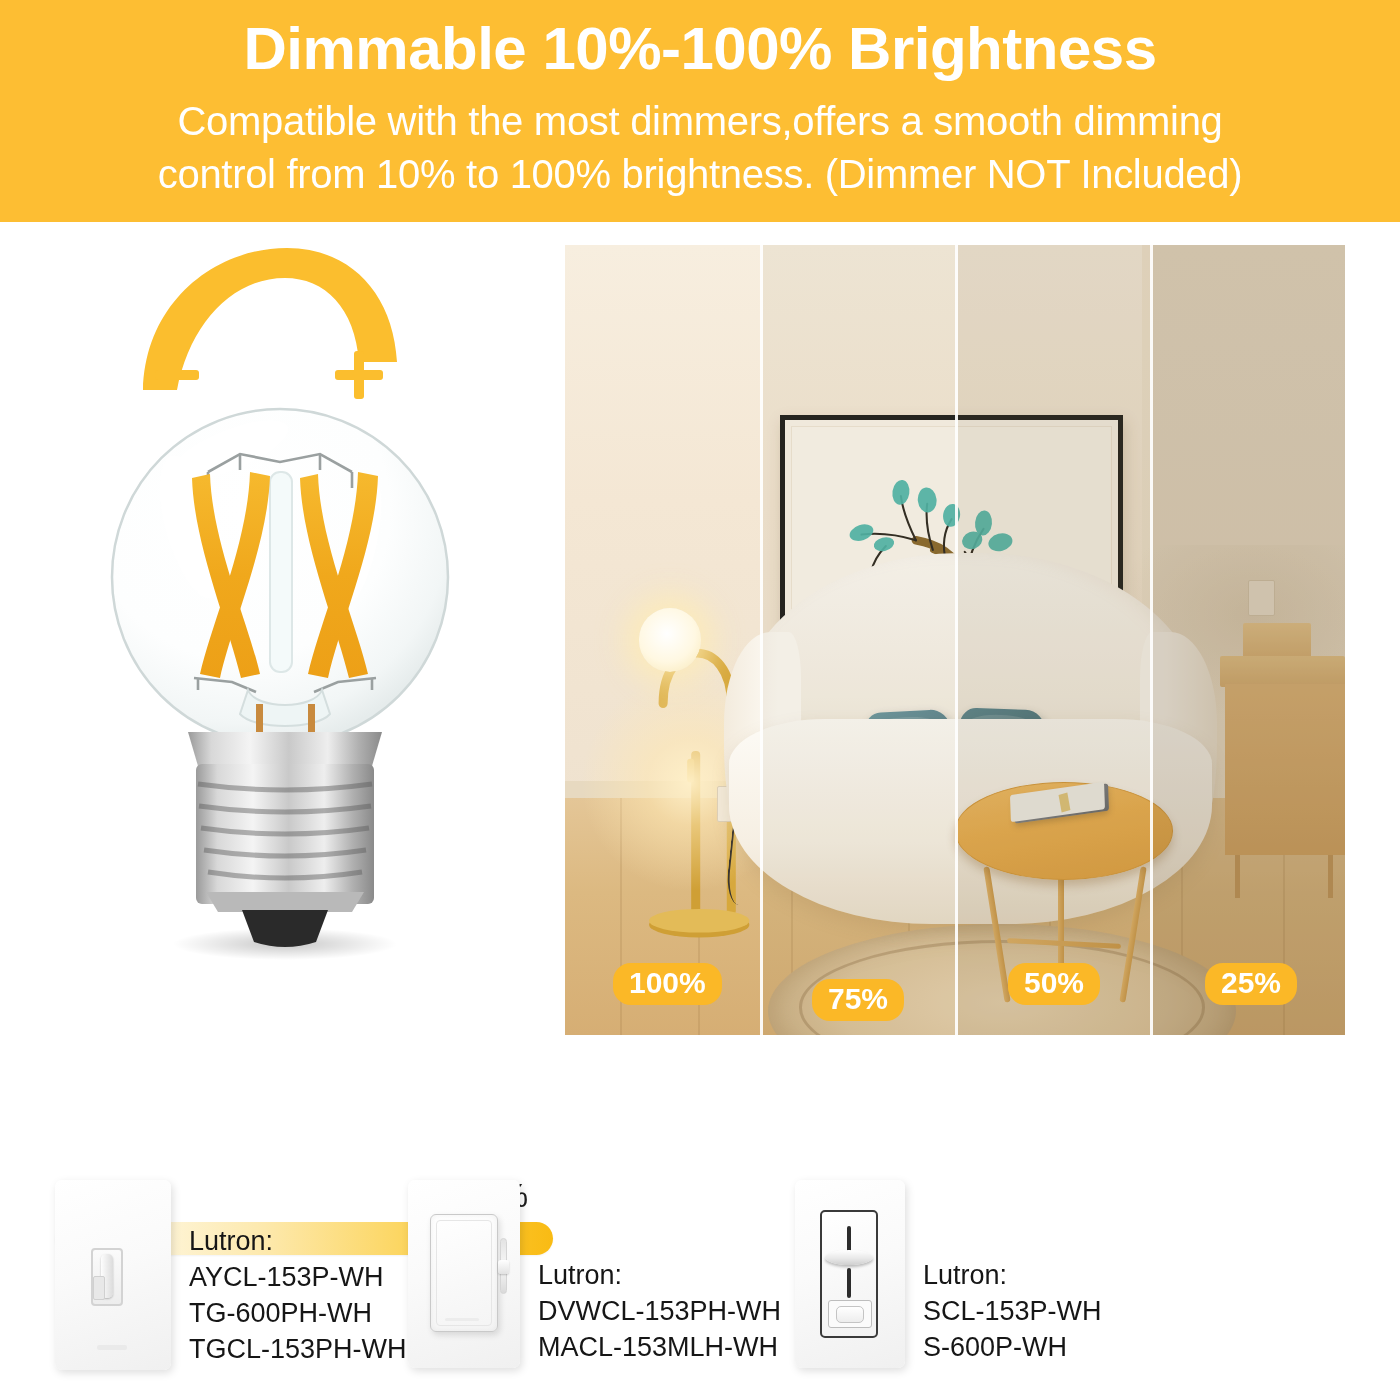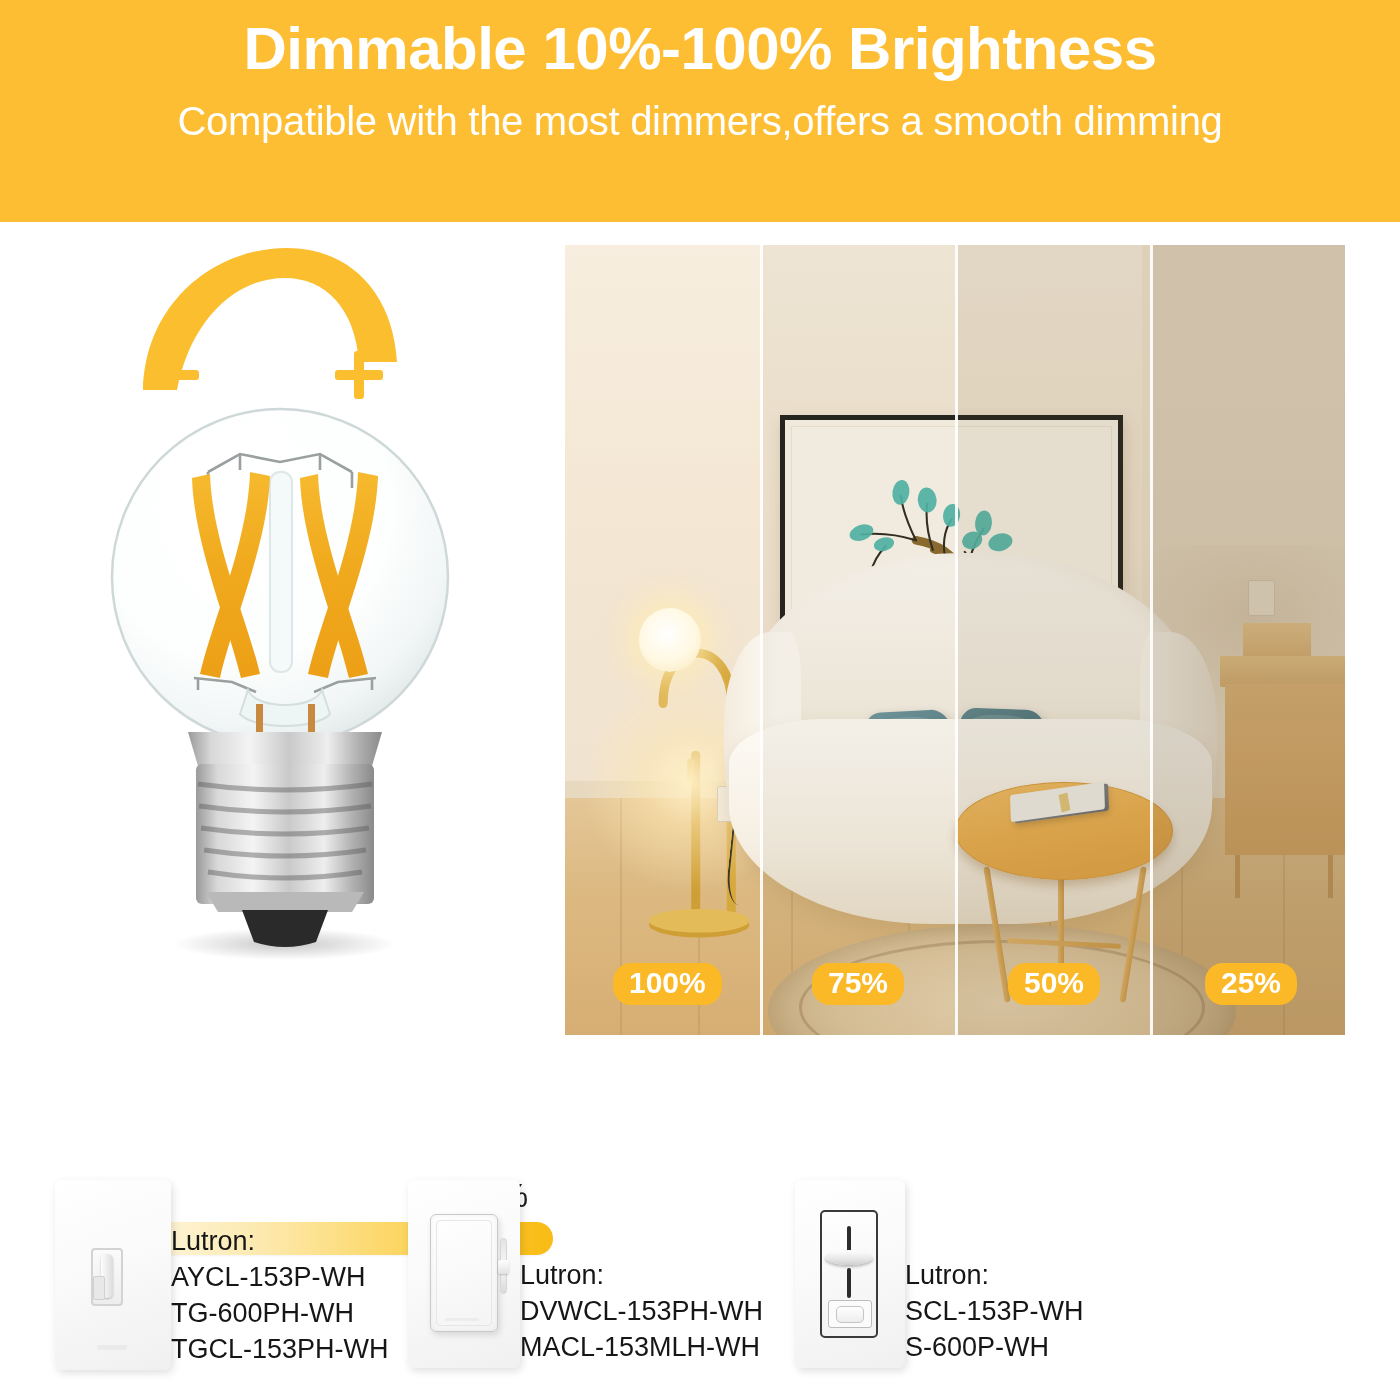--- a/index.html
+++ b/index.html
@@ -260,41 +260,42 @@
   .models-title {
     position:absolute; left:57px; top:1103px;
     font-size:41px; color:#1b1b1b; letter-spacing:-0.2px;
   }
   .models-row {
     position:absolute; left:0; top:1180px; width:1400px; height:215px;
   }
   .model { position:absolute; top:0; display:flex; align-items:flex-end; }
   .sw-img { position:relative; flex:0 0 auto; }
   .model-text {
-    font-size:27px; color:#161616; line-height:1.33; padding-bottom:2px;
+    font-size:27px; color:#161616; line-height:1.33; margin-left:18px; padding-bottom:2px;
     white-space:nowrap;
   }
 
   
   .plate {
     position:relative; border-radius:7px;
     box-shadow: 2px 3px 9px rgba(0,0,0,0.13);
   }
   .plate.white { background: linear-gradient(160deg,#ffffff 0%, #fafafa 45%, #f0f0f0 100%); }
   .plate.ivory { background: linear-gradient(160deg,#e3dcb4 0%, #dcd3a5 45%, #cdc390 100%); }
 </style>
 </head>
 <body>
 
 <div class="page">
 
   <div class="banner">
     <div class="banner-title">Dimmable 10%-100% Brightness</div>
     <div class="banner-sub">
       <div>Compatible with the most dimmers,offers a smooth dimming</div>
+      <div>control from 10% to 100% brightness. (Dimmer NOT Included)</div>
     </div>
   </div>
 
   <div class="left-panel">
 
     <div class="dim-icon">
       <svg viewBox="0 0 290 160" width="290" height="160" aria-hidden="true">
 
         <path d="M8,148 C10,62 78,6 152,6 C214,6 258,50 262,120 L224,120 C220,66 190,36 150,36 C96,36 54,84 42,148 Z" fill="#FBBE2E"></path>
 
@@ -507,21 +508,21 @@
       <div class="panel-dim" style="left:0%;width:25%;background:rgba(255,248,225,0.0);"></div>
       <div class="panel-dim" style="left:25%;width:25%;background:rgba(120,95,55,0.07);"></div>
       <div class="panel-dim" style="left:50%;width:25%;background:rgba(110,88,50,0.15);"></div>
       <div class="panel-dim" style="left:75%;width:25%;background:rgba(100,80,46,0.24);"></div>
 
       <div class="panel-divider" style="left:25%;"></div>
       <div class="panel-divider" style="left:50%;"></div>
       <div class="panel-divider" style="left:75%;"></div>
 
       <div class="pill" style="left:48px;top:718px;">100%</div>
-      <div class="pill" style="left:247px;top:718px;">75%</div>
+      <div class="pill" style="left:247px;top:734px;">75%</div>
       <div class="pill" style="left:443px;top:718px;">50%</div>
       <div class="pill" style="left:640px;top:718px;">25%</div>
     </div>
   </div>
 
 
   <div class="models-row">
 
     <div class="model" style="left:55px;">
       <div class="sw-img">

